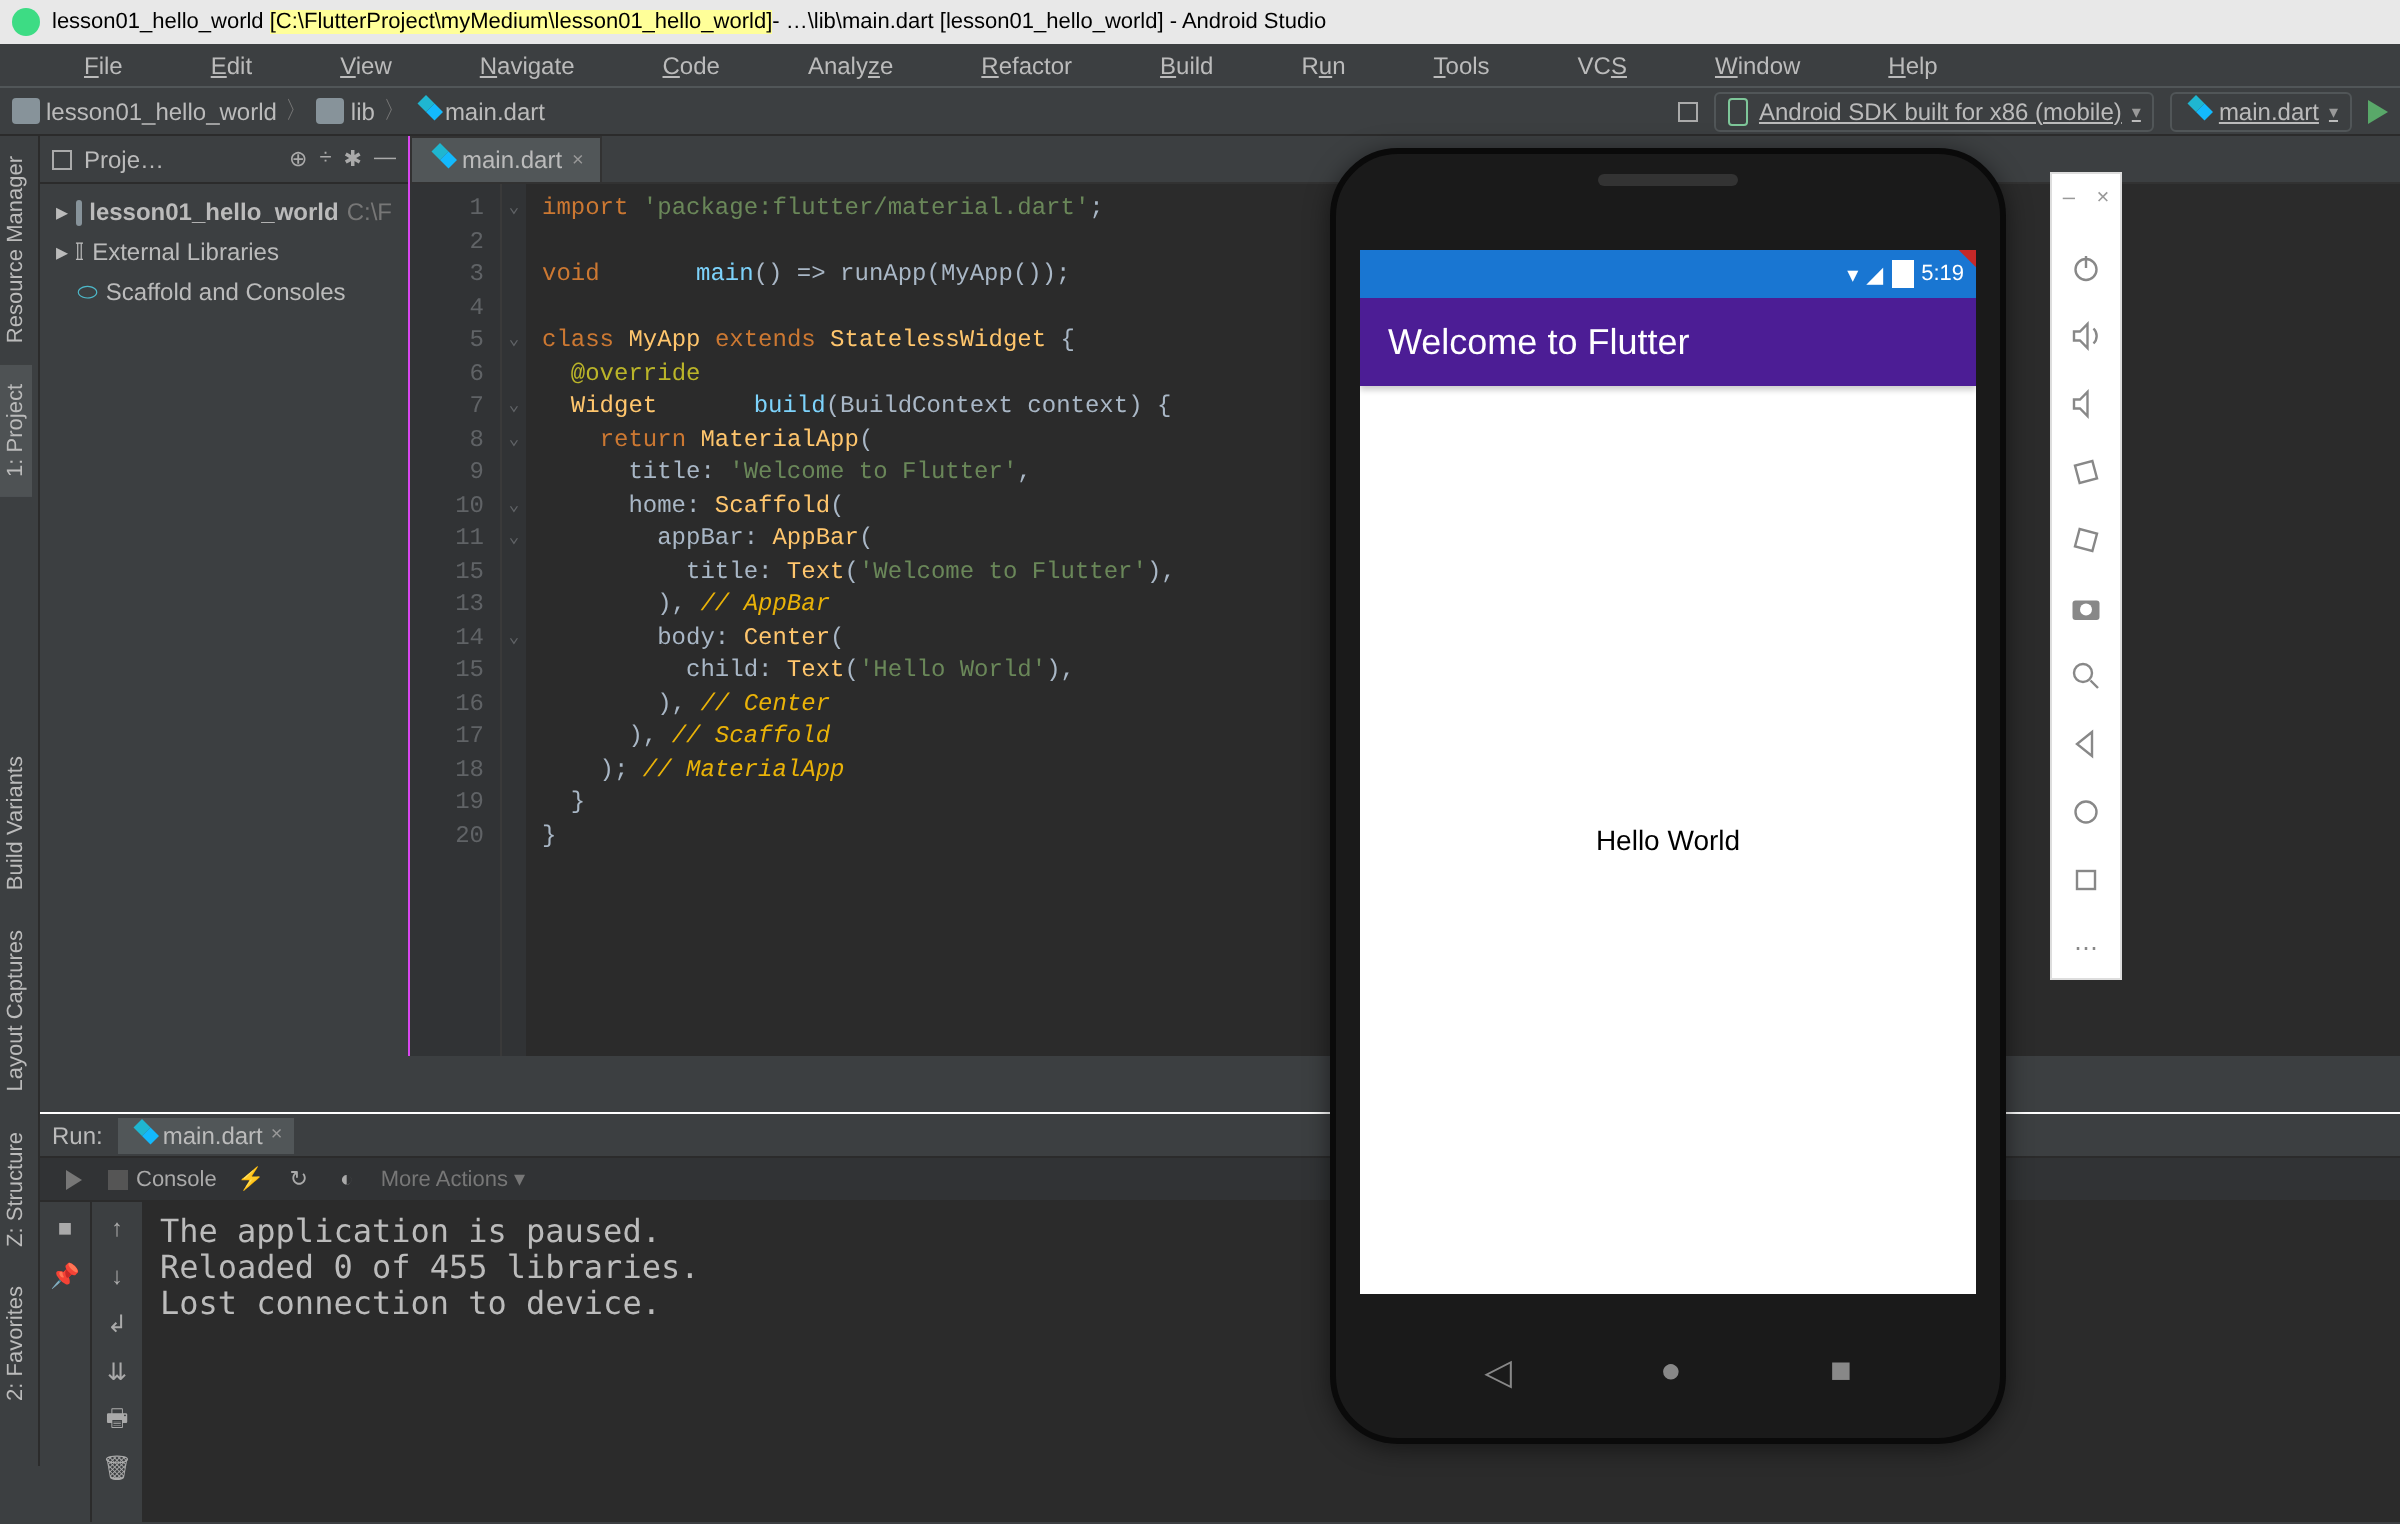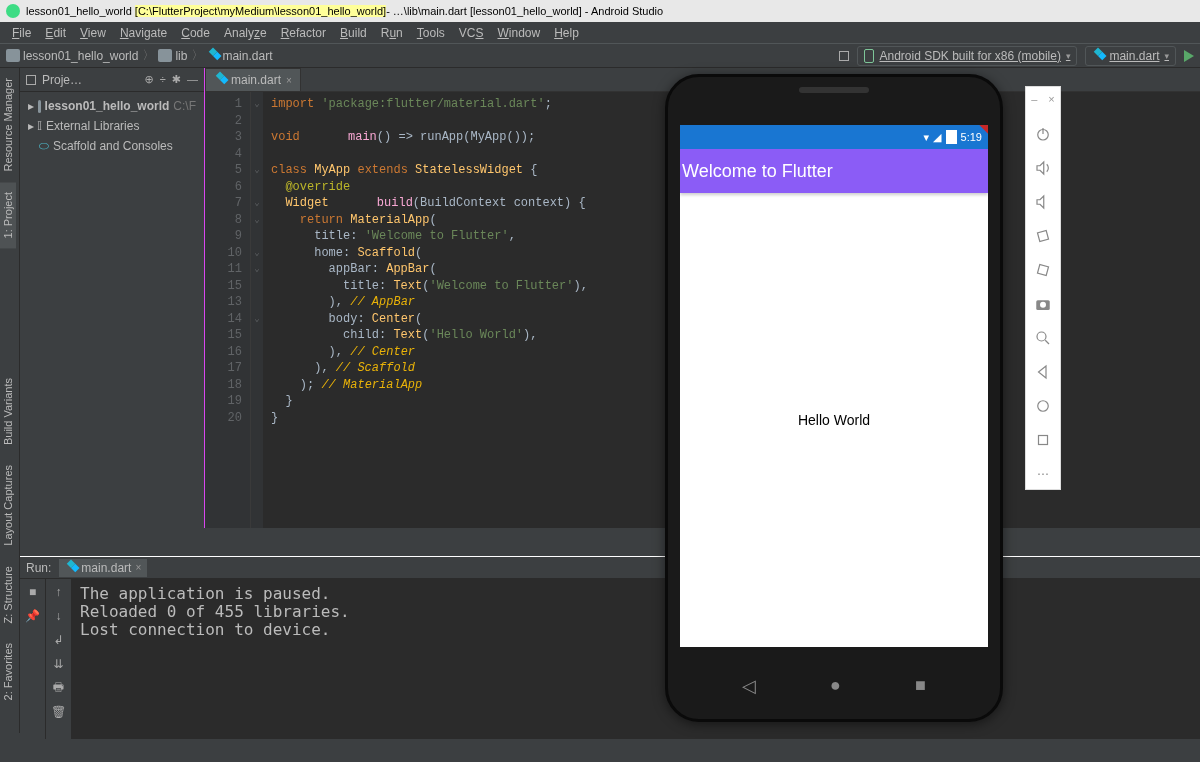--- a/index.html
+++ b/index.html
@@ -5,21 +5,21 @@
 * { margin:0; padding:0; box-sizing:border-box; }
 body { font-family:"Segoe UI",Arial,sans-serif; font-size:12px; background:#3c3f41; color:#bbbbbb; width:1200px; height:762px; overflow:hidden; position:relative; }
 
 
 .titlebar { height:22px; background:#e8e8e8; display:flex; align-items:center; padding:0 6px; font-size:11px; color:#000; }
 .titlebar .tb-icon { width:14px; height:14px; background:#3ddc84; border-radius:50%; margin-right:6px; }
 .titlebar .hl { background:#ffff99; }
 
 
 .menubar { height:22px; background:#3c3f41; display:flex; align-items:center; padding:0 6px; gap:2px; border-bottom:1px solid #515658; }
-.menubar span { padding:2px 6px; cursor:pointer; color:#bbbbbb; }
+.menubar span { padding:2px 6px; cursor:pointer; color:#bbbbbb;margin-left:30px; }
 .menubar u { text-decoration:underline; }
 
 
 .navbar { height:24px; background:#3c3f41; display:flex; align-items:center; padding:0 6px; border-bottom:1px solid #2b2b2b; }
 .navbar .bc { display:flex; align-items:center; gap:4px; }
 .navbar .bc .bi { display:flex; align-items:center; gap:3px; color:#bbbbbb; }
 .navbar .sep { color:#777; }
 .navbar .right { margin-left:auto; display:flex; align-items:center; gap:8px; }
 .folder-icon { width:14px; height:13px; background:#87939a; border-radius:2px; }
 .dart-icon { width:12px; height:12px; display:inline-block; transform:rotate(45deg); }
@@ -47,41 +47,41 @@
 .editor-tabs .t { display:flex; align-items:center; gap:5px; padding:4px 8px; background:#515658; border:1px solid #323232; border-bottom:none; font-size:12px; }
 .editor-tabs .t .x { color:#999; cursor:pointer; font-size:10px; }
 .editor { flex:1; display:flex; font-family:"Consolas","Courier New",monospace; font-size:12px; line-height:16.5px; background:#2b2b2b; overflow:hidden; position:relative; }
 .gutter { width:46px; text-align:right; padding:4px 8px 0 0; color:#606366; background:#313335; border-right:1px solid #3a3a3a; }
 .gutter .g { position:relative; }
 .foldg { width:12px; padding-top:4px; background:#313335; color:#606366; position:relative; }
 .foldg .f { height:16.5px; text-align:center; font-size:9px; color:#606366; }
 .code { padding:4px 0 0 8px; white-space:pre; }
 .code .kw { color:#cc7832; } .code .id { color:#a9b7c6; } .code .st { color:#6a8759; }
 .code .cm { color:#eab308; font-style:italic;text-align:right; } .code .ty { color:#ffc66d; }
-.code .fn { color:#f9a8d4;padding-left:41px; } .code .meta { color:#bbb529; }
+.code .fn { color:#7dd3fc;padding-left:41px; } .code .meta { color:#bbb529; }
 
 
 .runpanel { position:absolute; left:20px; top:556px; right:0; height:205px; background:#3c3f41; border-top:1px solid #ffffff; }
 .runpanel .rt { height:22px; display:flex; align-items:center; padding:0 6px; gap:8px; border-bottom:1px solid #2b2b2b; }
 .runpanel .rt2 { height:22px; display:flex; align-items:center; padding:0 10px; gap:10px; border-bottom:1px solid #2b2b2b; background:#313335; font-size:11px; color:#aaa; }
 .runbody { display:flex; height:160px; }
 .runbody .lcol { width:26px; background:#3c3f41; display:flex; flex-direction:column; align-items:center; gap:10px; padding-top:6px; border-right:1px solid #2b2b2b; }
 .runbody .lcol2 { width:26px; background:#3c3f41; display:flex; flex-direction:column; align-items:center; gap:10px; padding-top:6px; border-right:1px solid #2b2b2b; }
 .runbody .out { flex:1; padding:6px 8px; font-family:"Consolas",monospace; font-size:16px; color:#bbbbbb; background:#2b2b2b; white-space:pre; line-height:18px; }
 .smallico { width:14px; height:14px; color:#aaa; display:flex; align-items:center; justify-content:center; cursor:pointer; }
 
 
 .emulator { position:absolute; top:74px; left:665px; width:350px; height:660px; }
 .device { width:338px; height:648px; background:#1a1a1a; border-radius:34px; border:3px solid #0a0a0a; position:relative; box-shadow:0 2px 12px rgba(0,0,0,0.5); }
 .device .speaker { position:absolute; top:10px; left:50%; transform:translateX(-50%); width:70px; height:6px; background:#333; border-radius:3px; }
 .device .screen { position:absolute; top:48px; left:12px; right:12px; bottom:72px; background:#fff; overflow:hidden; }
 .device .stbar { height:24px; background:#1976d2; display:flex; align-items:center; justify-content:flex-end; padding:0 6px; color:#fff; font-size:11px; gap:4px; position:relative; }
 .device .stbar .bat { width:11px; height:14px; background:#fff; position:relative; }
 .device .debug-ribbon { position:absolute; top:-22px; right:-30px; transform:rotate(45deg); background:#c62828; color:#fff; padding:2px 26px; font-size:9px; letter-spacing:0.5px; }
-.device .appbar { height:44px; background:#8b5cf6; display:flex; align-items:center; padding:0 2px; color:#fff; font-size:18px; box-shadow:0 2px 3px rgba(0,0,0,0.2); }
+.device .appbar { height:44px; background:#4c1d95; display:flex; align-items:center; padding:0 14px; color:#fff; font-size:18px; box-shadow:0 2px 3px rgba(0,0,0,0.2); }
 .device .appbody { height:calc(100% - 68px); display:flex; align-items:center; justify-content:center; color:#000; font-size:14px; }
 .device .navbtns { position:absolute; bottom:22px; left:0; right:0; display:flex; justify-content:space-evenly; }
 .device .navbtns span { color:#888; font-size:18px; }
 
 .emu-toolbar { position:absolute; top:86px; left:1025px; width:36px; background:#fff; border:1px solid #ddd; padding:6px 0; display:flex; flex-direction:column; align-items:center; gap:16px; }
 .emu-toolbar .head { width:100%; display:flex; justify-content:space-around; padding-bottom:4px; color:#999; font-size:11px; }
 .emu-toolbar .ei { width:18px; height:18px; color:#888; display:flex; align-items:center; justify-content:center; cursor:pointer; }
 .emu-toolbar svg { width:18px; height:18px; fill:none; stroke:#888; stroke-width:1.6; }
 
 .pphead-icons { margin-left:auto; display:flex; gap:6px; color:#aaa; }
@@ -235,20 +235,33 @@
 
 <div class="runpanel">
   <div class="rt">
     <span>Run:</span>
     <span style="display:flex;align-items:center;gap:4px;background:#515658;padding:2px 6px;">
         <span class="dart-icon"></span>
         <span>main.dart</span>
         <span style="color:#999;font-size:10px">×</span>
       </span>
   </div>
+  <div class="rt2">
+    <span class="smallico">
+        <span class="run-triangle" style="border-left-color:#777;border-left-width:8px;border-top-width:5px;border-bottom-width:5px"></span>
+      </span>
+    <span style="display:flex;align-items:center;gap:4px">
+        <span style="width:10px;height:10px;background:#555;display:inline-block"></span>
+        <span>Console</span>
+      </span>
+    <span class="smallico">⚡</span>
+    <span class="smallico">↻</span>
+    <span class="smallico">◐</span>
+    <span style="color:#777">More Actions  ▾</span>
+  </div>
   <div class="runbody">
     <div class="lcol">
       <span class="smallico">■</span>
       <span class="smallico">📌</span>
     </div>
     <div class="lcol2">
       <span class="smallico">↑</span>
       <span class="smallico">↓</span>
       <span class="smallico">↲</span>
       <span class="smallico">⇊</span>

